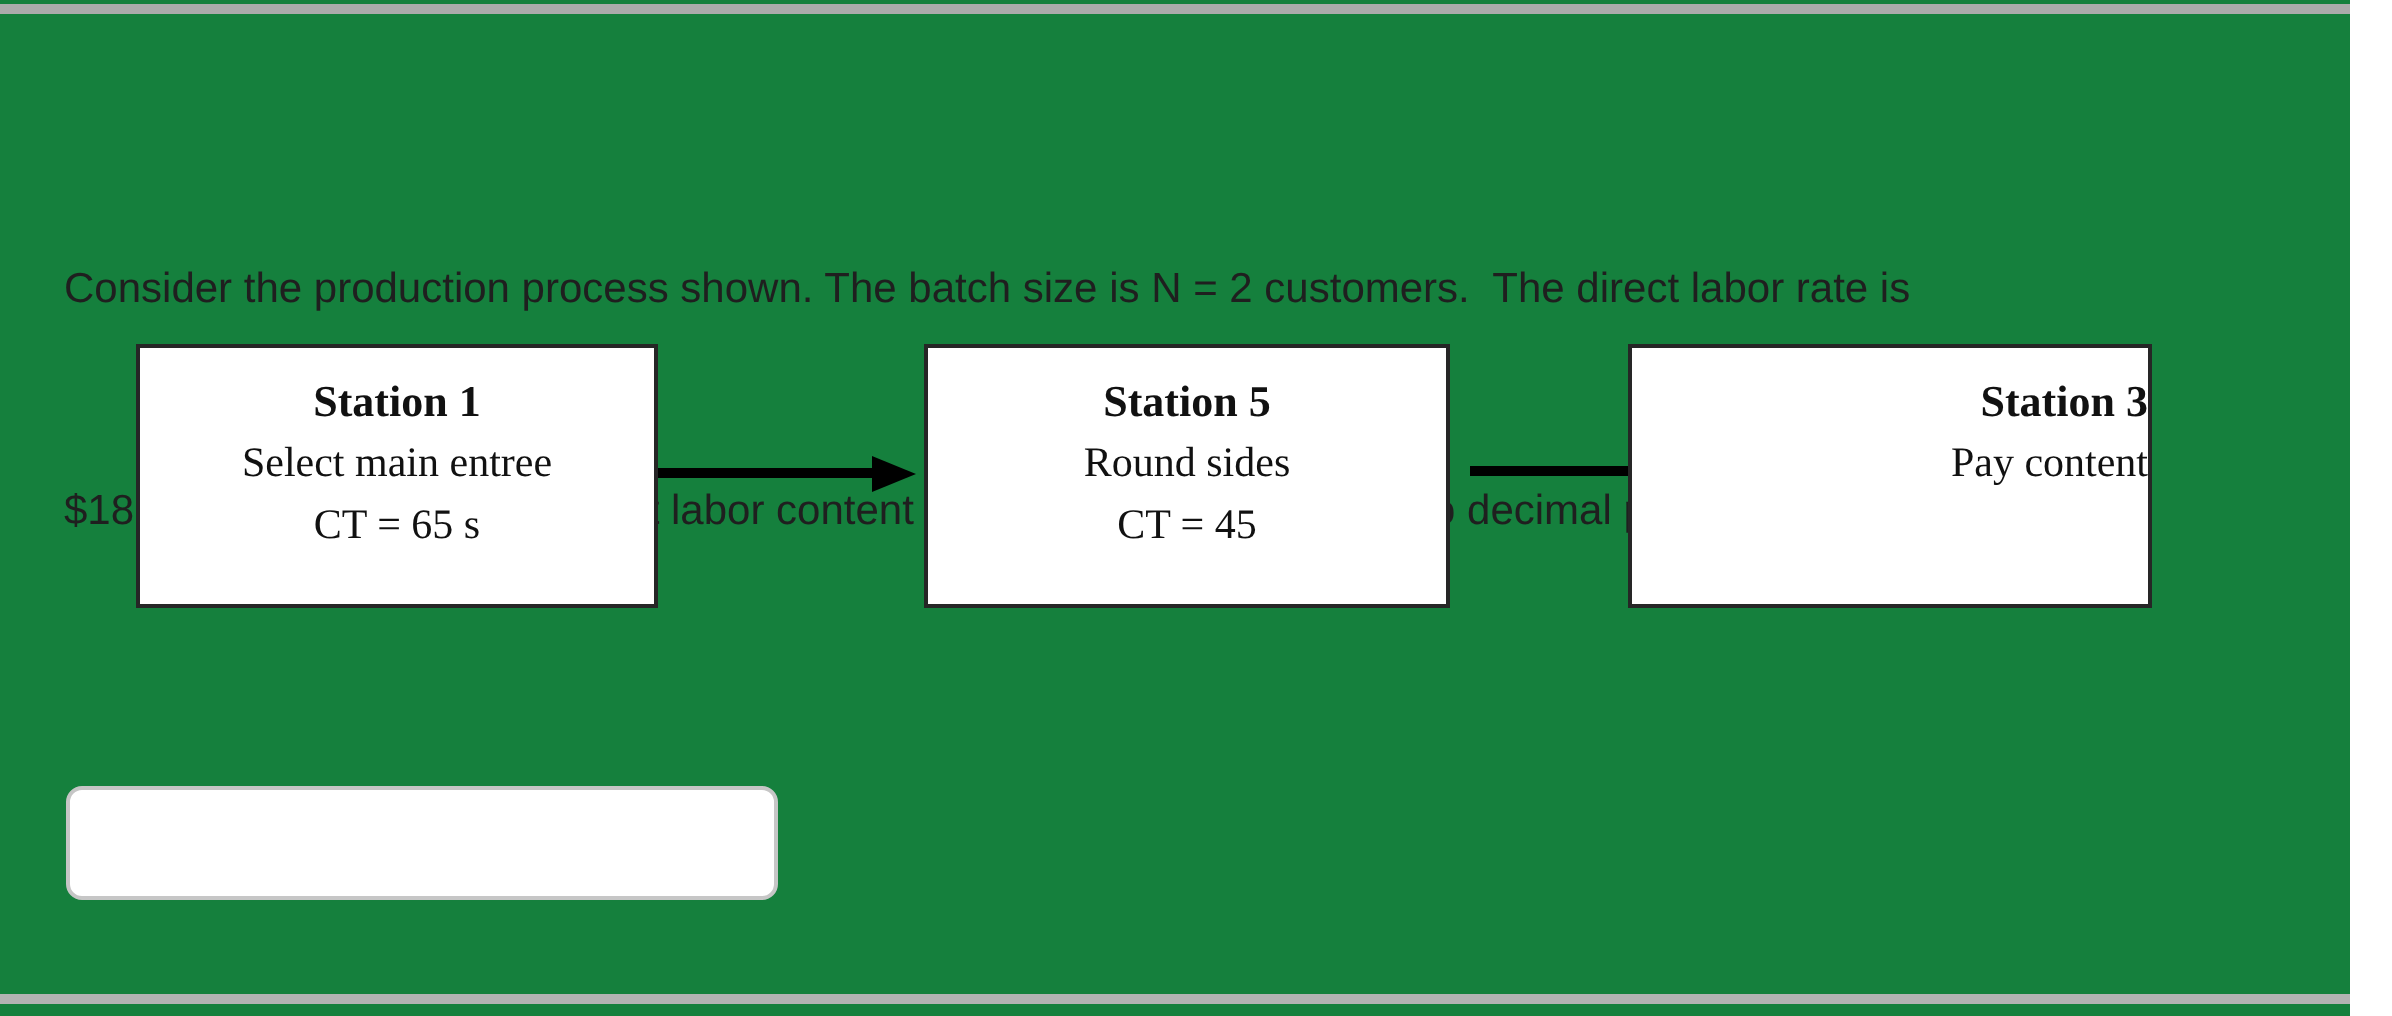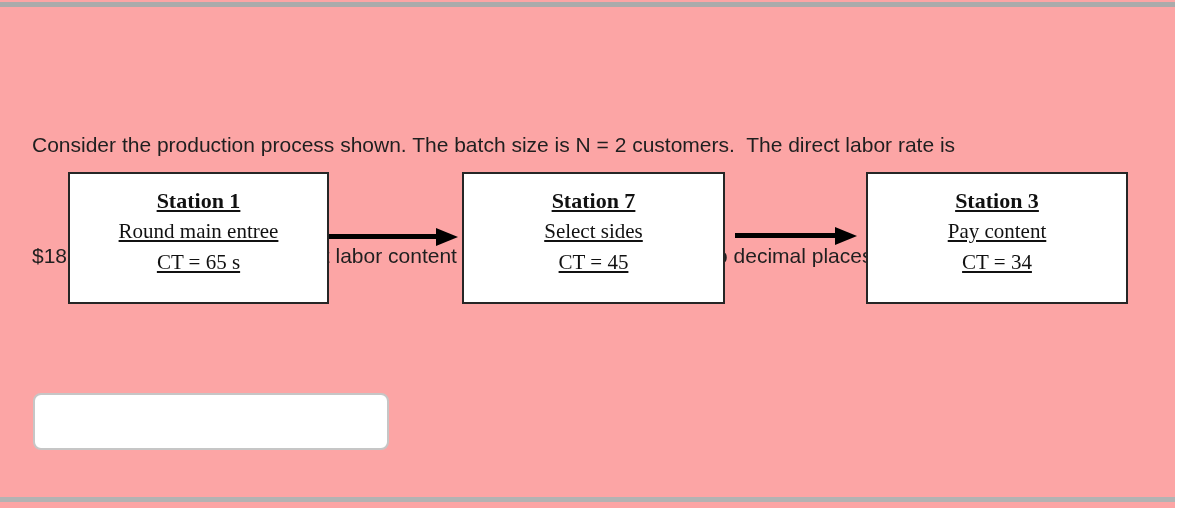--- a/index.html
+++ b/index.html
@@ -4,21 +4,21 @@
 <style>
   html, body {
     margin: 0;
     padding: 0;
     background: #ffffff;
   }
   .page {
     position: relative;
     width: 1175px;
     height: 508px;
-    background: #fca5a5;
+    background: #15803d;
     overflow: hidden;
     font-family: "Liberation Sans", sans-serif;
   }
   
   .top-bar {
     position: absolute;
     left: 0; top: 2px;
     width: 1191px; height: 5px;
     background: #ababab;
   }
@@ -48,35 +48,34 @@
     position: absolute;
     top: 172px;
     height: 132px;
     box-sizing: border-box;
     border: 2px solid #262626;
     background: #ffffff;
     text-align: center;
     padding-top: 11px;
     font-family: "Liberation Serif", serif;
     color: #111111;
-    text-decoration: underline;
   }
   .station-box .title {
     font-weight: bold;
     font-size: 22px;
     line-height: 31px;
   }
   .station-box .task,
   .station-box .ct {
     font-size: 21px;
     line-height: 31px;
   }
   .s1 { left: 68px;  width: 261px; }
   .s2 { left: 462px; width: 263px; }
-  .s3 { left: 866px; width: 262px; }
+  .s3 { left: 814px; width: 262px; text-align: right; }
   
   .arrow-shaft {
     position: absolute;
     height: 5px;
     background: #000000;
   }
   .arrow-head {
     position: absolute;
     width: 0; height: 0;
     border-left: 22px solid #000000;
@@ -114,39 +113,38 @@
 
   <div class="question">
     <div>Consider the production process shown. The batch size is N = 2 customers.  The direct labor rate is</div>
     <div>$18 per hour.  What is the direct labor content ($/customer)?  Round to two decimal places.</div>
   </div>
 
   <div>
 
     <div class="station-box s1">
       <div class="title">Station 1</div>
-      <div class="task">Round main entree</div>
+      <div class="task">Select main entree</div>
       <div class="ct">CT = 65 s</div>
     </div>
 
     <div class="arrow-shaft a1-shaft"></div>
     <div class="arrow-head a1-head"></div>
 
     <div class="station-box s2">
-      <div class="title">Station 7</div>
-      <div class="task">Select sides</div>
+      <div class="title">Station 5</div>
+      <div class="task">Round sides</div>
       <div class="ct">CT = 45</div>
     </div>
 
     <div class="arrow-shaft a2-shaft"></div>
     <div class="arrow-head a2-head"></div>
 
     <div class="station-box s3">
       <div class="title">Station 3</div>
       <div class="task">Pay content</div>
-      <div class="ct">CT = 34</div>
     </div>
 
   </div>
 
   <input class="answer-input" type="text" value="" style="">
 
 </div>
 
 </body></html>

